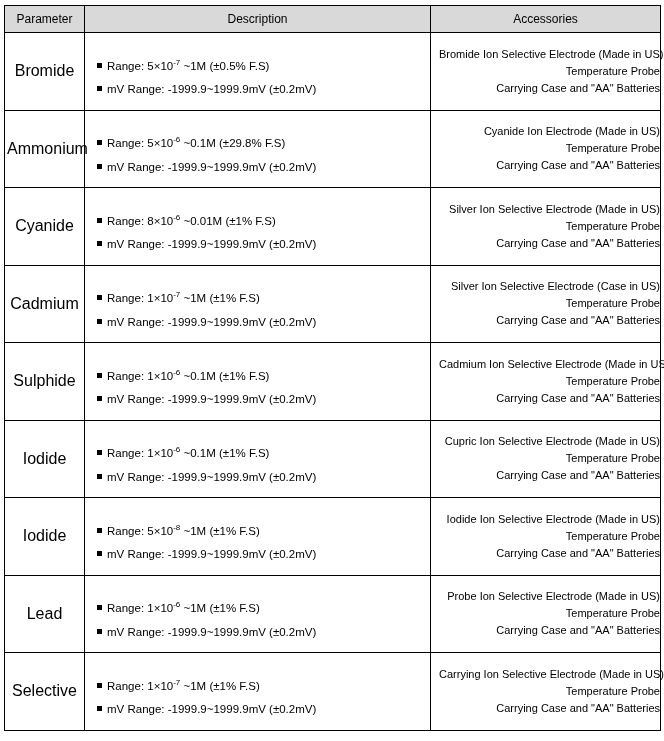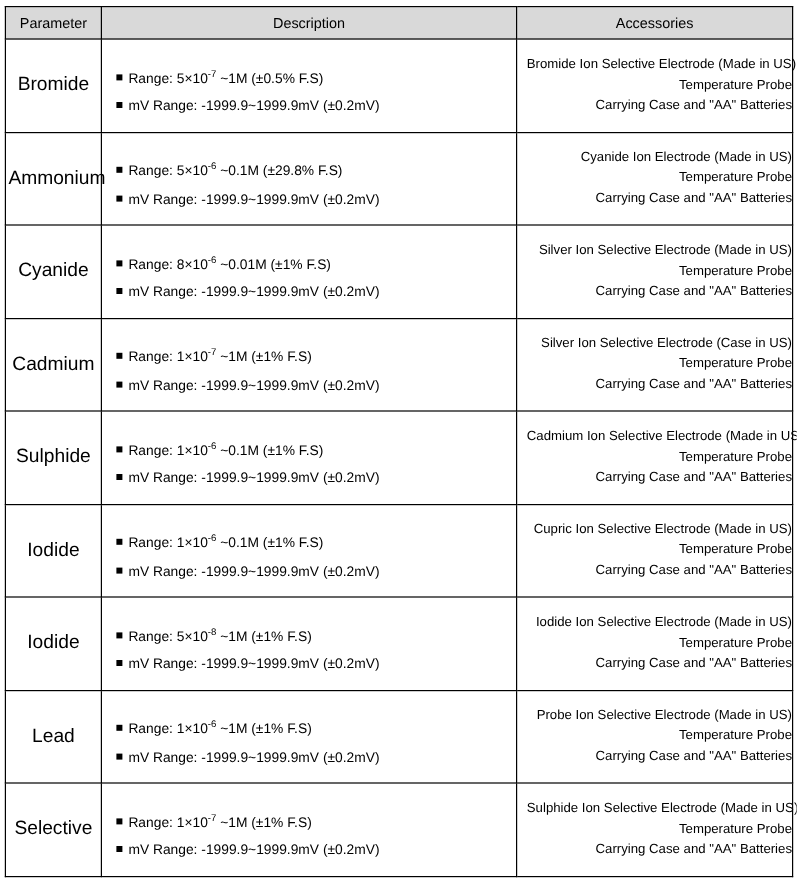--- a/index.html
+++ b/index.html
@@ -199,20 +199,20 @@
             <div class="acc-line">Carrying Case and "AA" Batteries</div>
           </td>
         </tr>
         <tr>
           <td class="param">Selective</td>
           <td class="desc">
             <div class="bullet-line"><span class="sq"></span><span>Range: </span><span> 1×10</span><sup>-7</sup><span> ~1M (±1% F.S)</span></div>
             <div class="bullet-line"><span class="sq"></span><span>mV Range: </span><span> -1999.9~1999.9mV (±0.2mV)</span></div>
           </td>
           <td class="acc">
-            <div class="acc-line">Sulphide Ion Selective Electrode (Made in US)</div>
+            <div class="acc-line">Carrying Ion Selective Electrode (Made in US)</div>
             <div class="acc-line">Temperature Probe</div>
             <div class="acc-line">Carrying Case and "AA" Batteries</div>
           </td>
         </tr>
       </tbody>
   </table>
 </div>
 
 </body></html>

